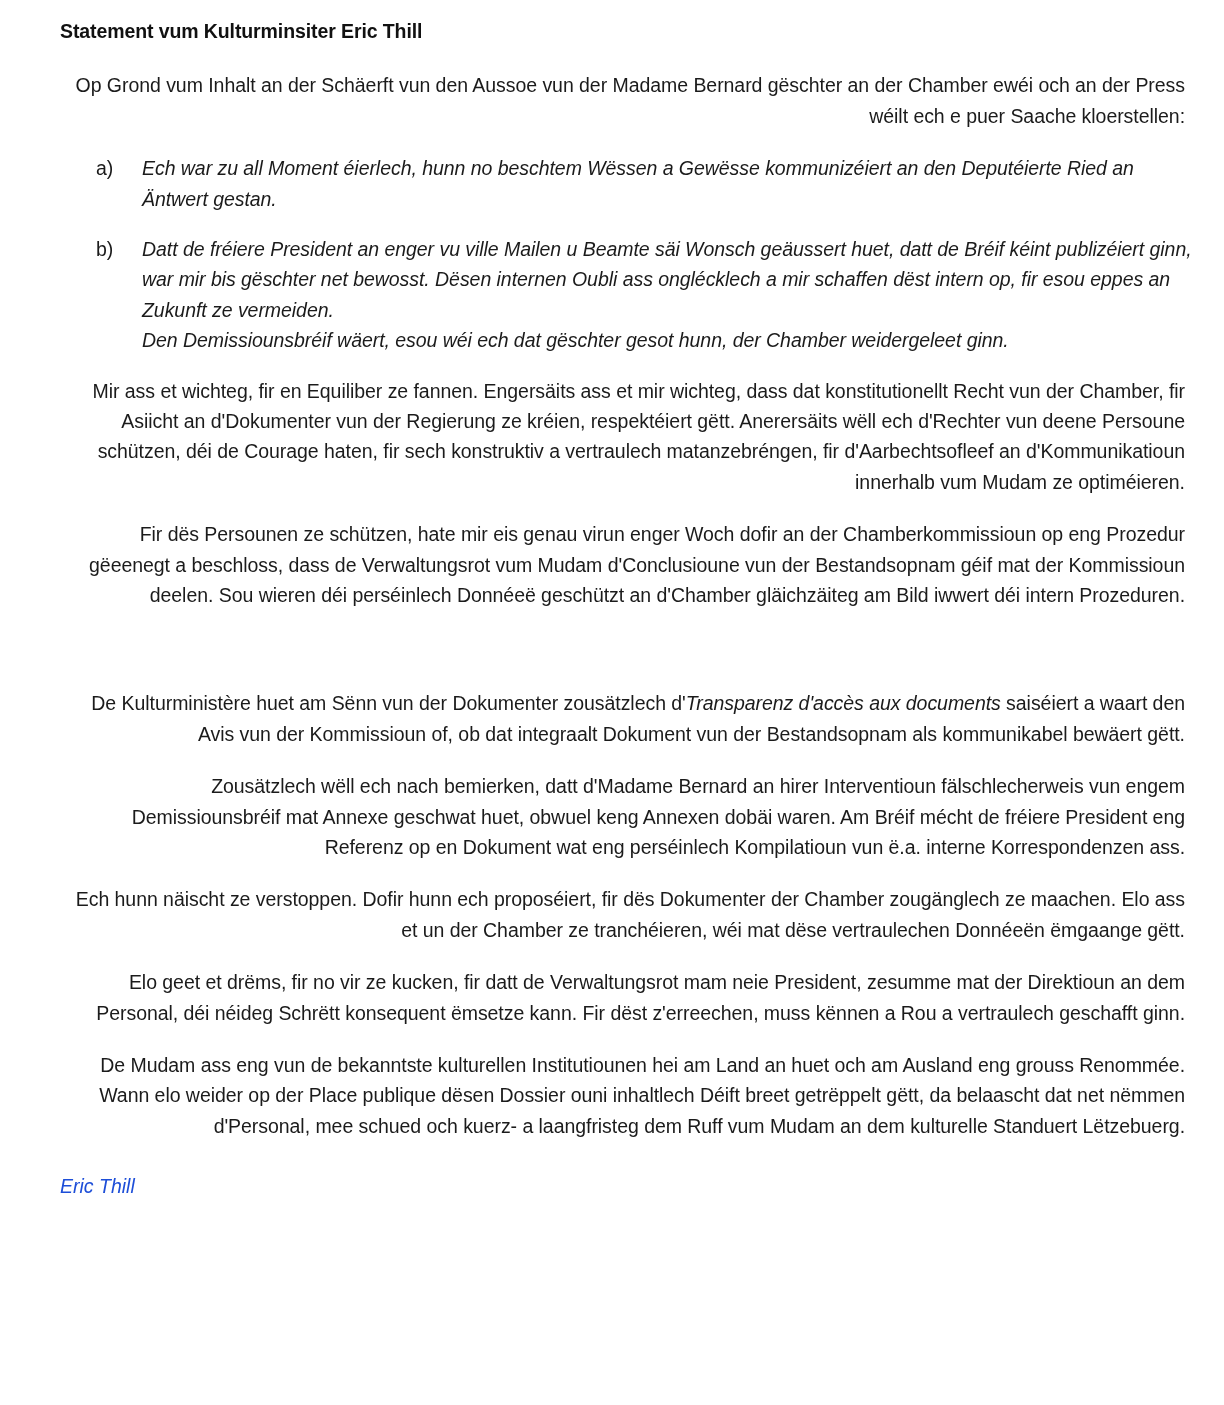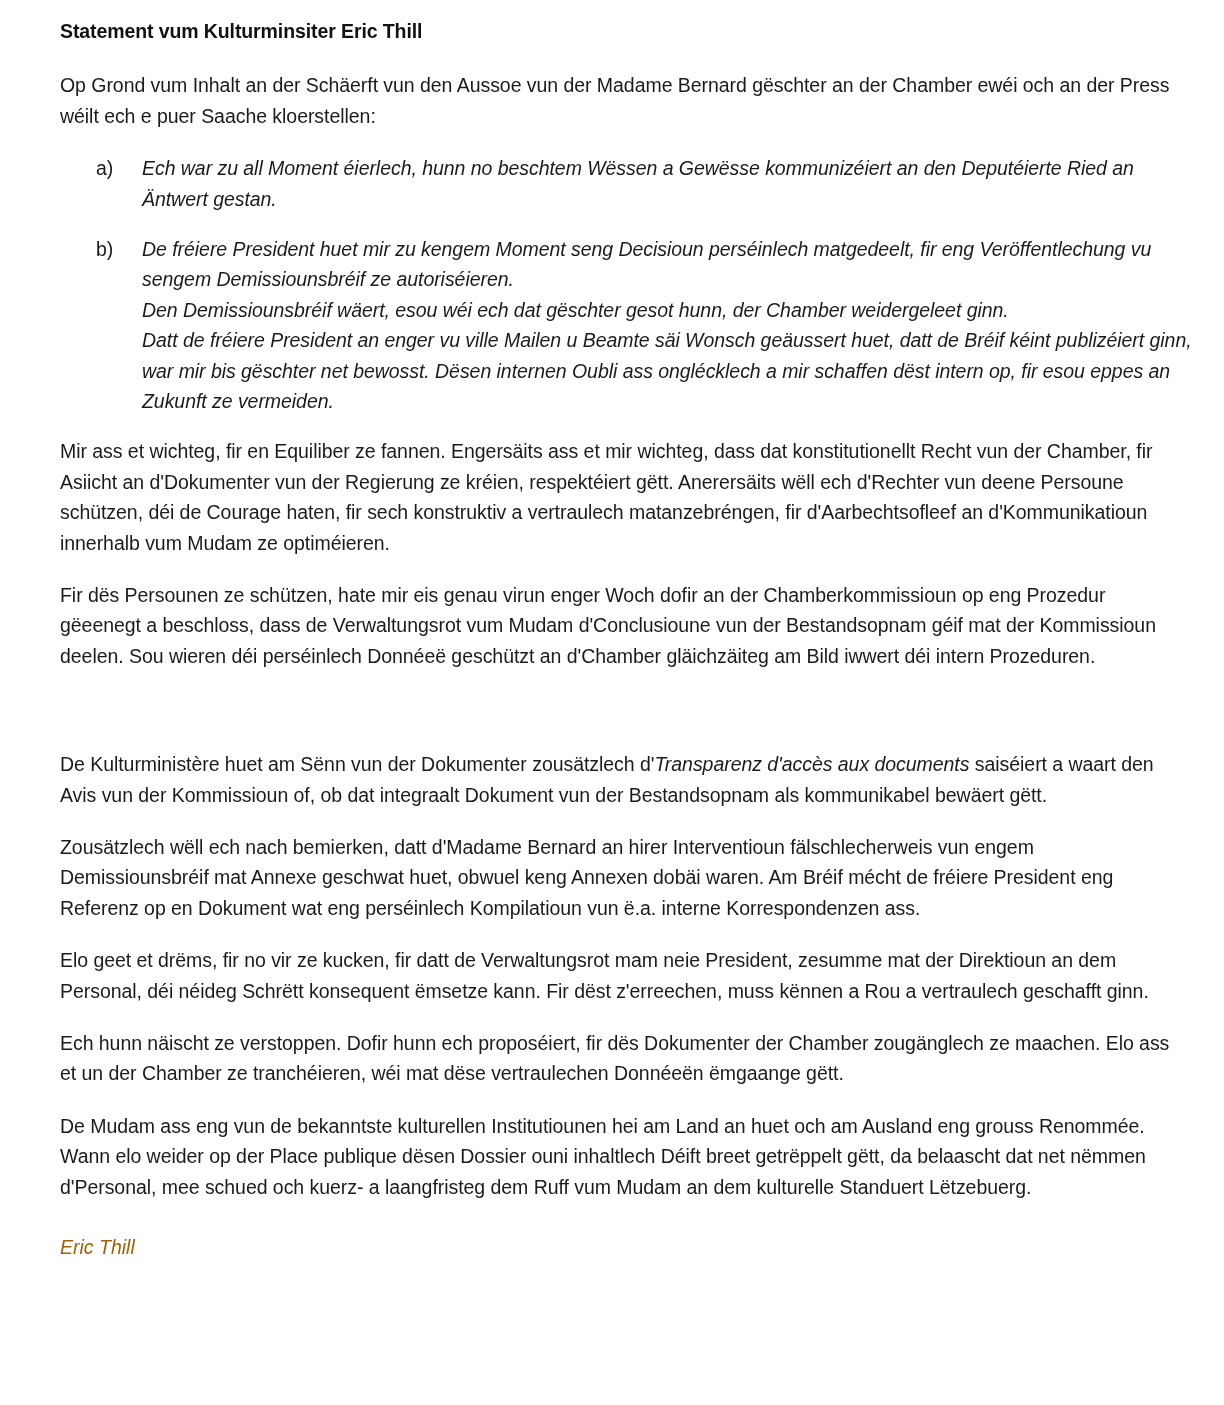--- a/index.html
+++ b/index.html
@@ -30,20 +30,21 @@
     margin: 0 0 26px 0;
     color: #111111;
   }
   p.para {
     font-size: 19.5px;
     line-height: 1.56;
     margin: 0 0 22px 0;
     letter-spacing: -0.05px;
     color: #1b1b1b;
     max-width: 1125px;
+    text-align: right;
   }
   ol.items {
     list-style: none;
     margin: 0 0 20px 0;
     padding: 0;
   }
   ol.items > li {
     position: relative;
     font-size: 19.5px;
     line-height: 1.56;
@@ -62,21 +63,21 @@
   }
   .sub-line {
     display: block;
     font-style: italic;
   }
   .sig {
     font-size: 19.5px;
     font-style: italic;
     line-height: 1.56;
     margin: 30px 0 0 0;
-    color: #a16207;
+    color: #1d4ed8;
   }
   .spacer-block {
     height: 56px;
   }
   em.cite {
     font-style: italic;
   }
 </style>
 </head>
 <body>
@@ -87,37 +88,36 @@
 
   <p class="para">Op Grond vum Inhalt an der Schäerft vun den Aussoe vun der Madame Bernard gëschter an der Chamber ewéi och an der Press wéilt ech e puer Saache kloerstellen:</p>
 
   <ol class="items">
     <li>
       <span class="marker">a)</span>
       <span class="sub-line">Ech war zu all Moment éierlech, hunn no beschtem Wëssen a Gewësse kommunizéiert an den Deputéierte Ried an Äntwert gestan.</span>
     </li>
     <li>
       <span class="marker">b)</span>
-      <span class="sub-line">De fréiere President huet mir zu kengem Moment seng Decisioun perséinlech matgedeelt, fir eng Veröffentlechung vu sengem Demissiounsbréif ze autoriséieren.</span>
+      <span class="sub-line">Datt de fréiere President an enger vu ville Mailen u Beamte säi Wonsch geäussert huet, datt de Bréif kéint publizéiert ginn, war mir bis gëschter net bewosst. Dësen internen Oubli ass onglécklech a mir schaffen dëst intern op, fir esou eppes an Zukunft ze vermeiden.</span>
       <span class="sub-line">Den Demissiounsbréif wäert, esou wéi ech dat gëschter gesot hunn, der Chamber weidergeleet ginn.</span>
-      <span class="sub-line">Datt de fréiere President an enger vu ville Mailen u Beamte säi Wonsch geäussert huet, datt de Bréif kéint publizéiert ginn, war mir bis gëschter net bewosst. Dësen internen Oubli ass onglécklech a mir schaffen dëst intern op, fir esou eppes an Zukunft ze vermeiden.</span>
     </li>
   </ol>
 
   <p class="para">Mir ass et wichteg, fir en Equiliber ze fannen. Engersäits ass et mir wichteg, dass dat konstitutionellt Recht vun der Chamber, fir Asiicht an d'Dokumenter vun der Regierung ze kréien, respektéiert gëtt. Anerersäits wëll ech d'Rechter vun deene Persoune schützen, déi de Courage haten, fir sech konstruktiv a vertraulech matanzebréngen, fir d'Aarbechtsofleef an d'Kommunikatioun innerhalb vum Mudam ze optiméieren.</p>
 
   <p class="para">Fir dës Persounen ze schützen, hate mir eis genau virun enger Woch dofir an der Chamberkommissioun op eng Prozedur gëeenegt a beschloss, dass de Verwaltungsrot vum Mudam d'Conclusioune vun der Bestandsopnam géif mat der Kommissioun deelen. Sou wieren déi perséinlech Donnéeë geschützt an d'Chamber gläichzäiteg am Bild iwwert déi intern Prozeduren.</p>
 
   <div class="spacer-block"></div>
 
   <p class="para"><span>De Kulturministère huet am Sënn vun der Dokumenter zousätzlech d'</span><em class="cite">Transparenz d'accès aux documents</em><span> saiséiert a waart den Avis vun der Kommissioun of, ob dat integraalt Dokument vun der Bestandsopnam als kommunikabel bewäert gëtt.</span></p>
 
   <p class="para">Zousätzlech wëll ech nach bemierken, datt d'Madame Bernard an hirer Interventioun fälschlecherweis vun engem Demissiounsbréif mat Annexe geschwat huet, obwuel keng Annexen dobäi waren. Am Bréif mécht de fréiere President eng Referenz op en Dokument wat eng perséinlech Kompilatioun vun ë.a. interne Korrespondenzen ass.</p>
 
+  <p class="para">Ech hunn näischt ze verstoppen. Dofir hunn ech proposéiert, fir dës Dokumenter der Chamber zougänglech ze maachen. Elo ass et un der Chamber ze tranchéieren, wéi mat dëse vertraulechen Donnéeën ëmgaange gëtt.</p>
+
   <p class="para">Elo geet et drëms, fir no vir ze kucken, fir datt de Verwaltungsrot mam neie President, zesumme mat der Direktioun an dem Personal, déi néideg Schrëtt konsequent ëmsetze kann. Fir dëst z'erreechen, muss kënnen a Rou a vertraulech geschafft ginn.</p>
-
-  <p class="para">Ech hunn näischt ze verstoppen. Dofir hunn ech proposéiert, fir dës Dokumenter der Chamber zougänglech ze maachen. Elo ass et un der Chamber ze tranchéieren, wéi mat dëse vertraulechen Donnéeën ëmgaange gëtt.</p>
 
   <p class="para">De Mudam ass eng vun de bekanntste kulturellen Institutiounen hei am Land an huet och am Ausland eng grouss Renommée. Wann elo weider op der Place publique dësen Dossier ouni inhaltlech Déift breet getrëppelt gëtt, da belaascht dat net nëmmen d'Personal, mee schued och kuerz- a laangfristeg dem Ruff vum Mudam an dem kulturelle Standuert Lëtzebuerg.</p>
 
   <p class="sig">Eric Thill</p>
 
 </div>
 
 </body></html>

